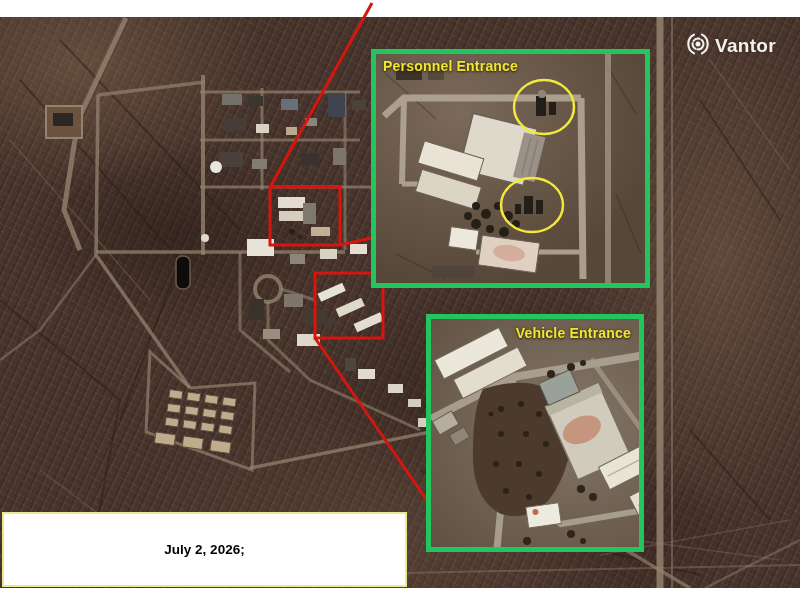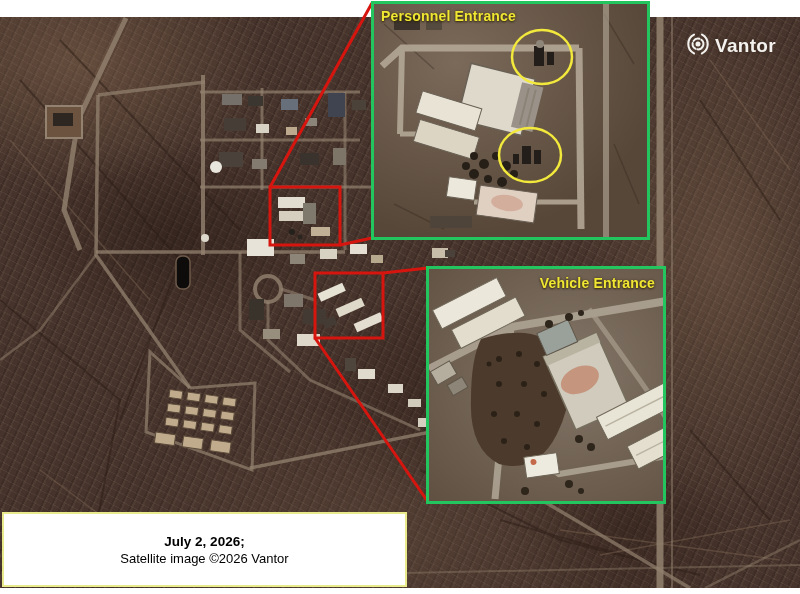--- a/index.html
+++ b/index.html
@@ -18,23 +18,23 @@
       radial-gradient(ellipse 200px 130px at 78% 90%, rgba(30,18,12,.30),   transparent 60%),
       repeating-linear-gradient(115deg, rgba(0,0,0,.11) 0 2px, rgba(255,230,200,.045) 2px 4px, transparent 4px 9px),
       repeating-linear-gradient(28deg,  rgba(255,236,214,.05) 0 1px, transparent 1px 7px);
   }
   #photo svg{display:block;}
 
   
   #annotations{position:absolute;left:0;top:0;width:800px;height:594px;pointer-events:none;}
 
   
-  .inset{position:absolute;box-sizing:border-box;border:3px solid #22c55e;overflow:hidden;}
+  .inset{position:absolute;box-sizing:border-box;border:5px solid #22c55e;overflow:hidden;margin-top:48px;}
   #inset-personnel{left:371px;top:1px;width:279px;height:239px;background:#685749;}
-  #inset-vehicle{left:426px;top:266px;width:240px;height:238px;background:#73644f;}
+  #inset-vehicle{left:426px;top:266px;width:218px;height:238px;background:#73644f;}
   .inset svg{display:block;}
   .inset-label{
     position:absolute;color:#f0e733;font-weight:bold;font-size:14px;letter-spacing:.2px;
     text-shadow:0 1px 2px rgba(40,30,0,.8), 0 0 3px rgba(60,40,0,.6);
     white-space:nowrap;
   }
   #label-personnel{left:7px;top:4px;}
   #label-vehicle{right:8px;top:6px;}
 
   
@@ -357,21 +357,20 @@
           <circle cx="152" cy="222" r="3"></circle>
             <circle cx="96" cy="222" r="4"></circle>
         </g>
       </g>
     </svg>
     <div id="label-vehicle" class="inset-label">Vehicle Entrance</div>
   </div>
 
   <div id="caption">
     <div class="cap-bold">July 2, 2026;</div>
-    <div class="cap-reg">Satellite image ©2026 Vantor</div>
   </div>
 
   <div id="logo">
     <span>
       <svg width="24" height="24" viewBox="0 0 24 24">
         <g stroke="#f4f2ee" fill="none" stroke-linecap="round">
           <path d="M8,2.6 A10.6,10.6 0 0 0 8,21.4" stroke-width="2.1"></path>
           <path d="M16,2.6 A10.6,10.6 0 0 1 16,21.4" stroke-width="2.1"></path>
           <circle cx="12" cy="12" r="5.4" stroke-width="2" stroke-dasharray="6.5 2.2" transform="rotate(25 12 12)"></circle>
         </g>

